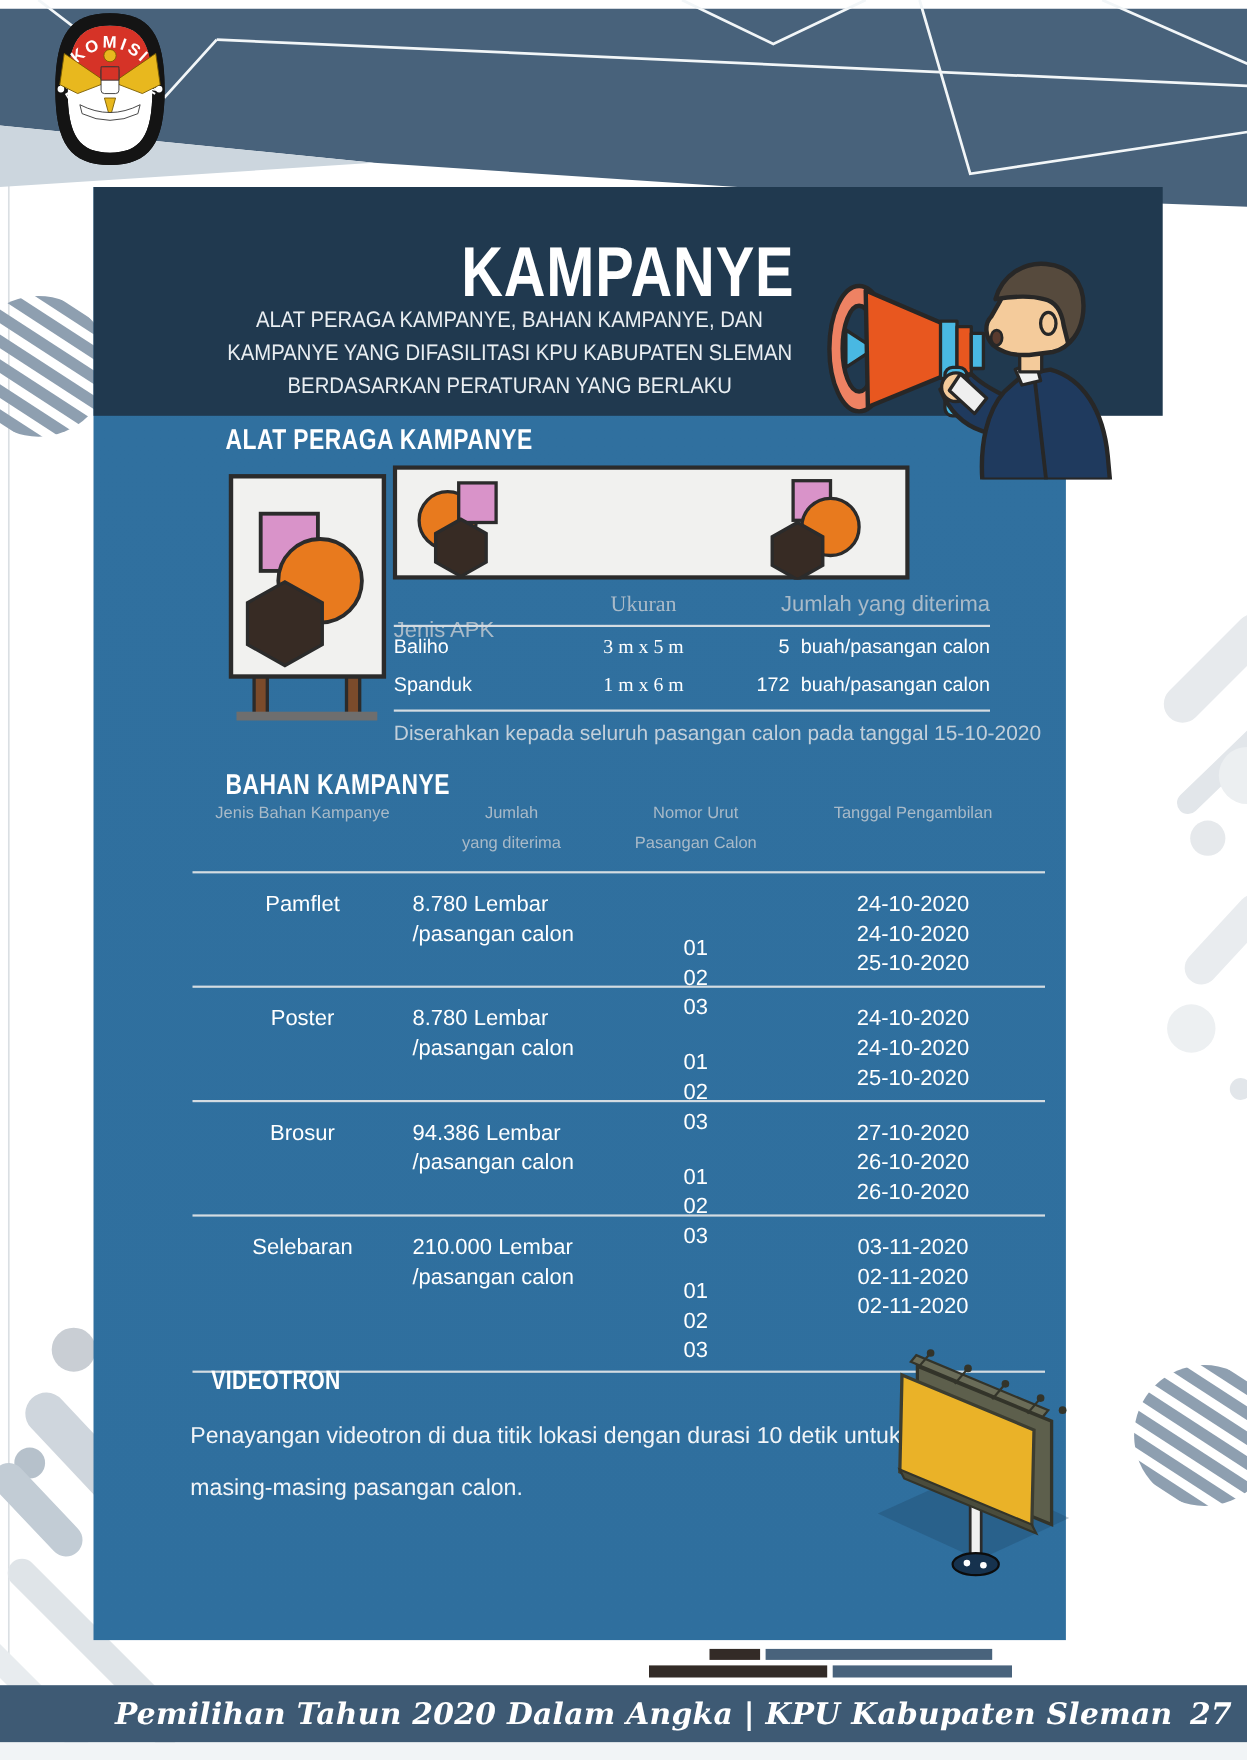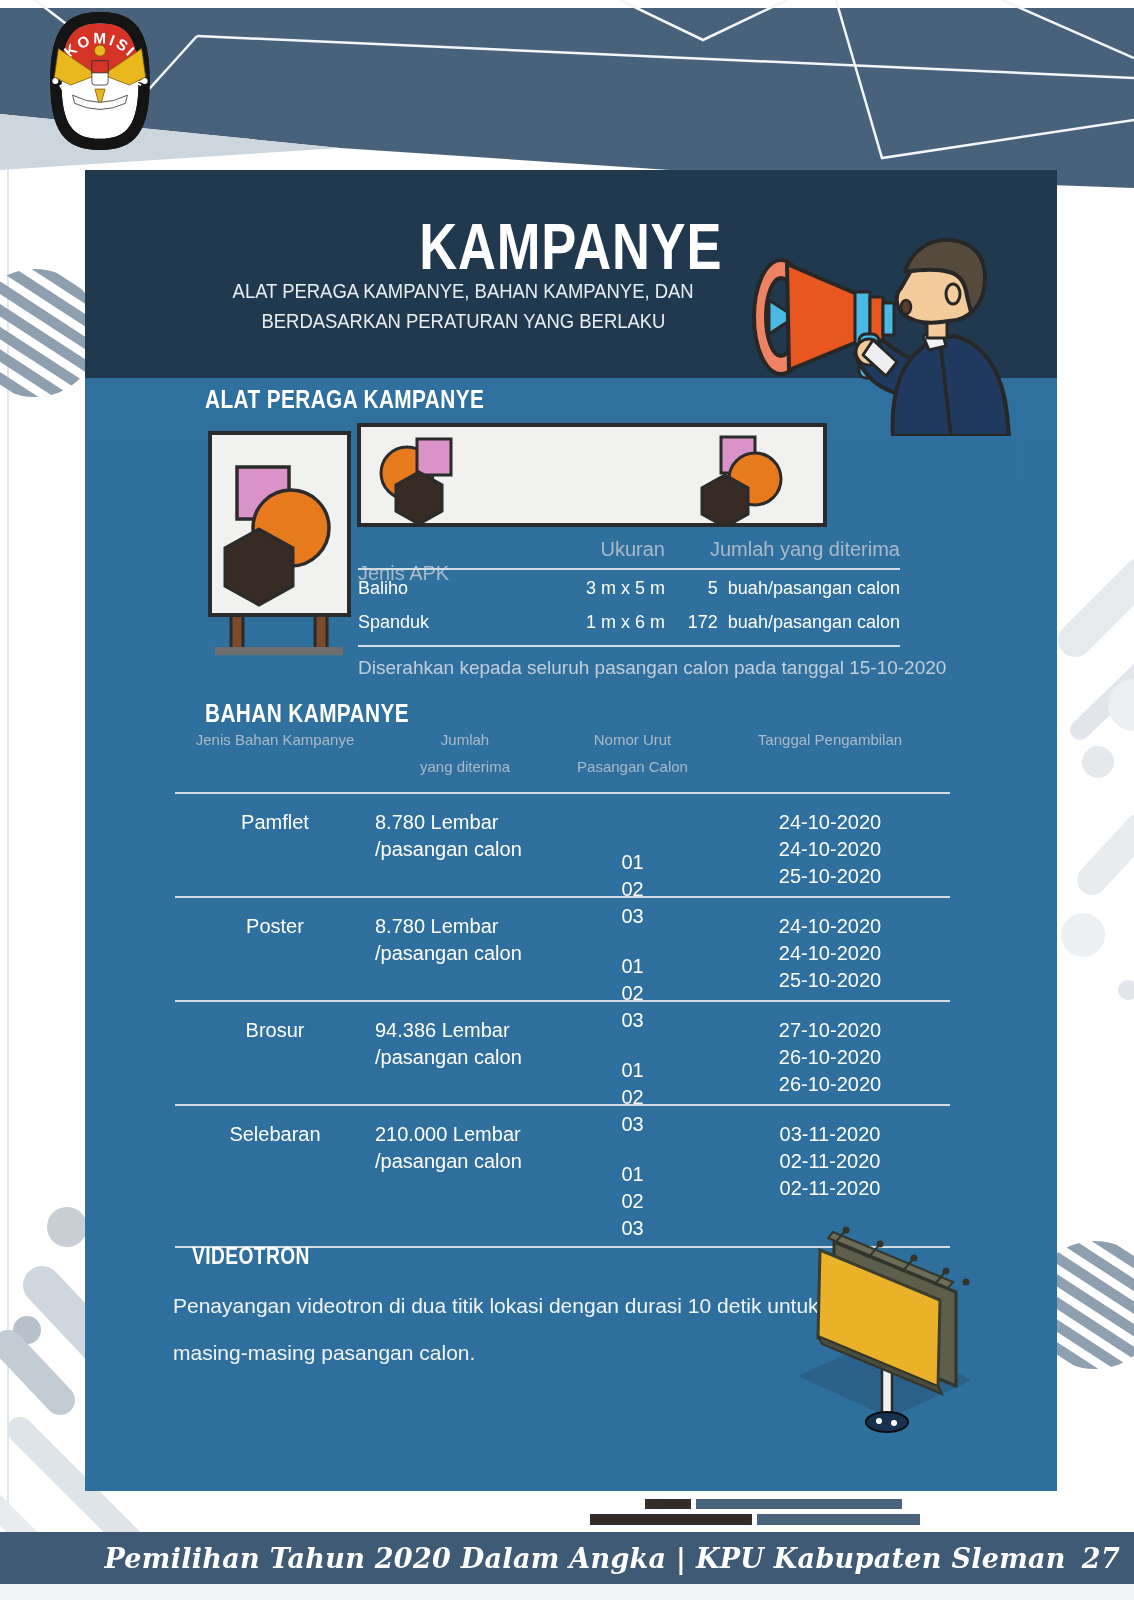--- a/index.html
+++ b/index.html
@@ -4,38 +4,38 @@
 <style>
   html,body{margin:0;padding:0;background:#ffffff;}
   #page{position:relative;width:1134px;height:1600px;overflow:hidden;background:#ffffff;
         font-family:"Liberation Sans", sans-serif;}
   .abs{position:absolute;}
   svg{display:block;}
   
   #deco-layer{left:0;top:0;z-index:0;}
   #top-band{left:0;top:0;z-index:1;}
   
-  #card{left:85px;top:170px;width:972px;height:1321px;z-index:2;
+  #card{left:85px;top:170px;width:884px;height:1321px;z-index:2;
         background:linear-gradient(180deg,#3b7fad 0%,#30709f 16%,#2f6f9e 100%);}
   #card-header{left:0;top:0;width:972px;height:208px;background:#20394f;}
   .title-wrap{left:0;top:40px;width:972px;text-align:center;}
   .big-title{display:inline-block;transform:scaleX(.82);transform-origin:center;
              font-size:64px;font-weight:bold;color:#ffffff;letter-spacing:1px;white-space:nowrap;}
   .subtitle-block{left:0;top:106px;width:756px;}
   .subtitle-line{text-align:center;line-height:30px;color:#e9eef2;font-size:20.5px;}
   .subtitle-line span{display:inline-block;transform:scaleX(.9);transform-origin:center;white-space:nowrap;font-weight:500;}
   .section-title{color:#ffffff;font-size:26px;font-weight:bold;white-space:nowrap;}
   .section-title span{display:inline-block;transform:scaleX(.8);transform-origin:left center;letter-spacing:.5px;}
   
   .apk-head{color:#a9bac8;font-size:20px;}
   .apk-cell{color:#ffffff;font-size:18px;}
   .rule{height:2px;background:#d4dce2;}
   .note-text{color:#c2cfda;font-size:19px;white-space:nowrap;}
   .right-flex{display:flex;justify-content:flex-end;align-items:baseline;gap:10px;}
-  .centered{text-align:right;}
+  .centered{text-align:center;font-family:Liberation Serif, serif;}
   .right{text-align:right;}
   
   #bahan-table{left:90px;top:556px;width:775px;}
   .bt-header{display:grid;grid-template-columns:200px 180px 155px 240px;
              color:#a9bac8;font-size:15px;line-height:27px;padding-bottom:12px;
              border-bottom:2px solid #d4dce2;}
   .bt-header div{text-align:center;}
   .bt-group{display:grid;grid-template-columns:200px 180px 155px 240px;
             grid-auto-rows:27px;padding:15px 0 6px 0;border-bottom:2px solid #d4dce2;
             color:#ffffff;font-size:20px;line-height:27px;}
@@ -163,20 +163,21 @@
   </svg>
 
   <div id="card" class="abs">
     <div id="card-header" class="abs"></div>
 
     <div class="abs title-wrap">
       <span class="big-title">KAMPANYE</span>
     </div>
     <div class="abs subtitle-block">
       <div class="subtitle-line"><span>ALAT PERAGA KAMPANYE, BAHAN KAMPANYE, DAN</span></div>
+      <div class="subtitle-line"><span>KAMPANYE YANG DIFASILITASI KPU KABUPATEN SLEMAN</span></div>
       <div class="subtitle-line"><span>BERDASARKAN PERATURAN YANG BERLAKU</span></div>
     </div>
 
     <svg class="abs" style="left:658px;top:52px;" width="272" height="214" viewBox="0 0 272 214">
       <g stroke="#272727" stroke-width="4" stroke-linejoin="round">
         <ellipse cx="38" cy="95" rx="27" ry="57" fill="#ee8263"></ellipse>
         <ellipse cx="38" cy="95" rx="15" ry="39" fill="#20394f"></ellipse>
         <path d="M26,78 L52,95 L26,112 Z" fill="#49b8e2" stroke-width="3"></path>
         <path d="M44,42 L114,72 L114,120 L46,148 Z" fill="#e8571f"></path>
         <rect x="112" y="70" width="15" height="52" fill="#49b8e2" stroke-width="3"></rect>

